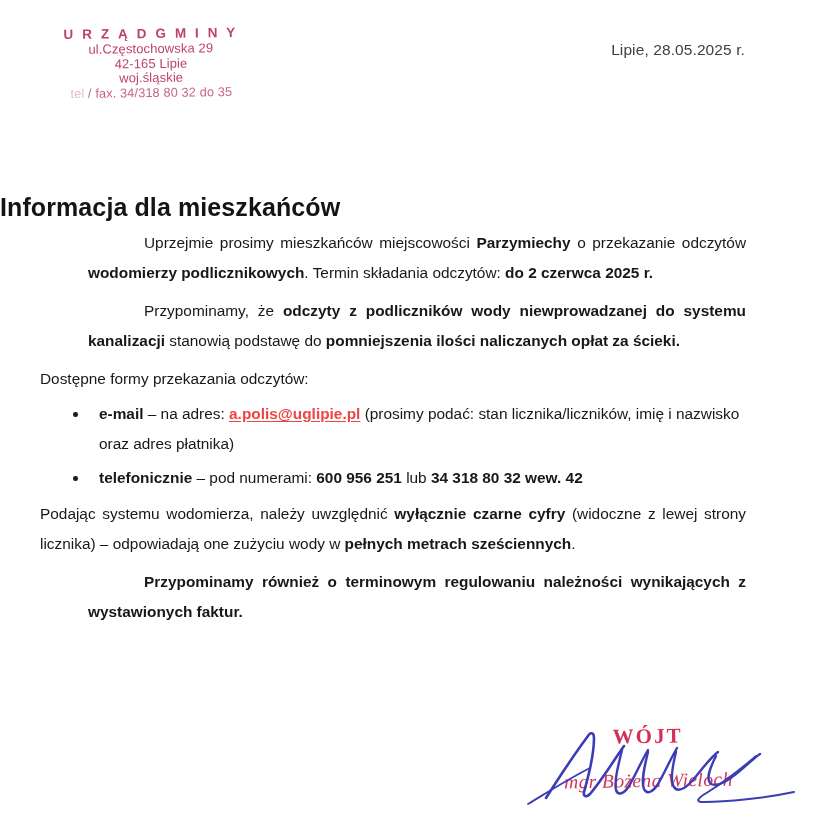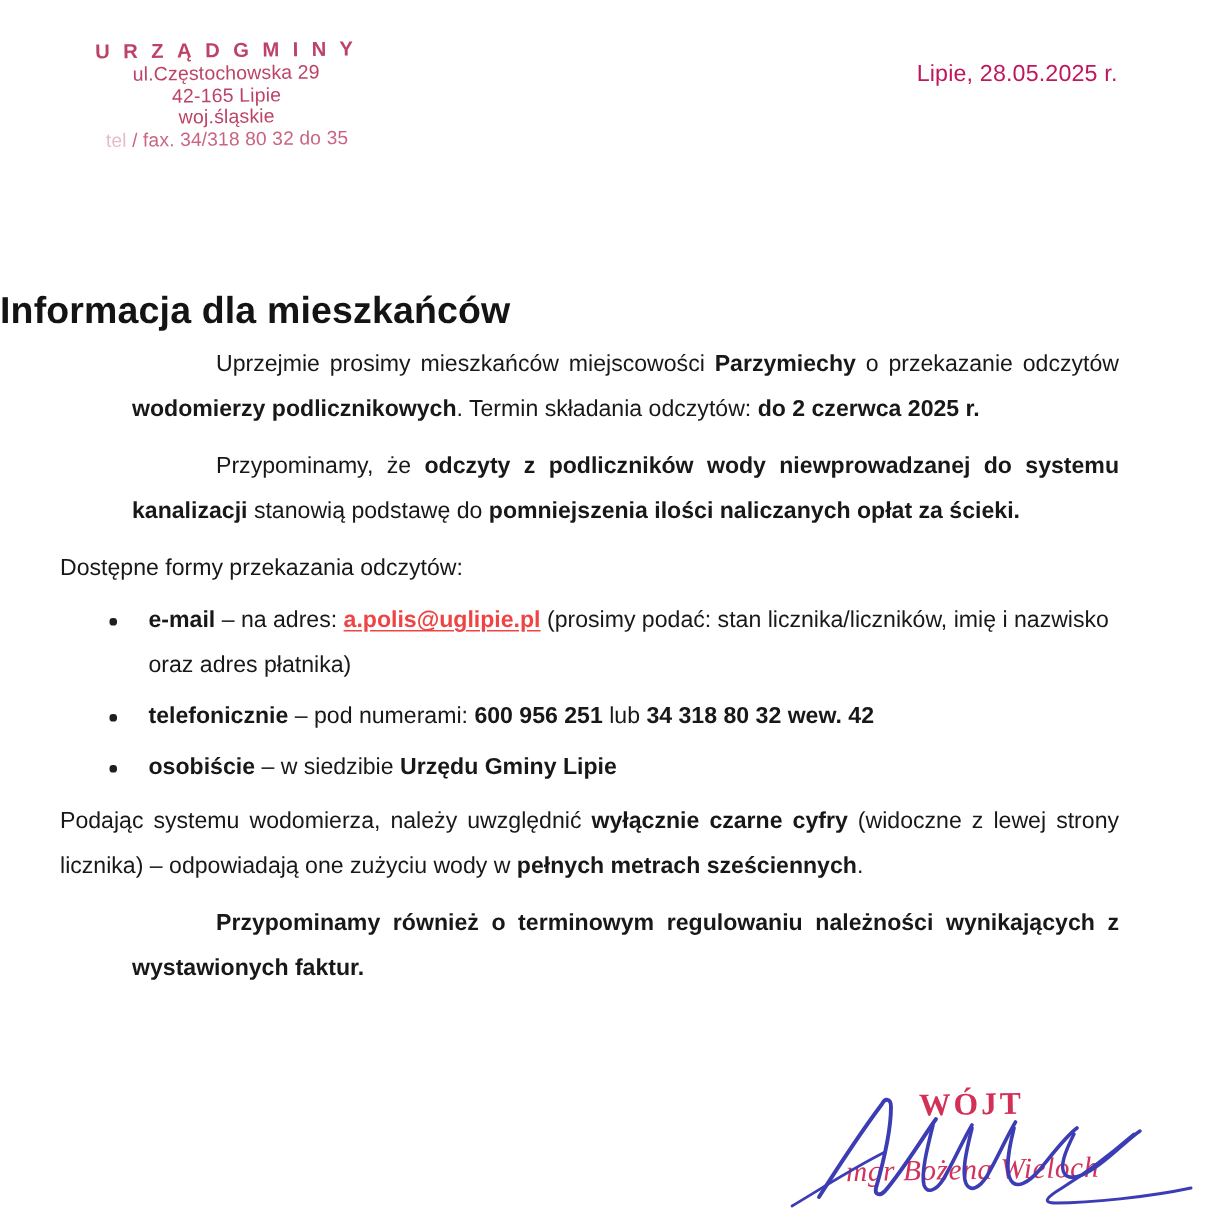--- a/index.html
+++ b/index.html
@@ -56,21 +56,21 @@
   .office-stamp .st-line.faded .dim {
     opacity: 0.45;
   }
 
   
   .doc-date {
     position: absolute;
     right: 71px;
     top: 41px;
     font-size: 15.5px;
-    color: #be185d;
+    color: #404040;
     letter-spacing: 0.1px;
     white-space: nowrap;
   }
 
   
   .doc-title {
     position: absolute;
     left: 0;
     right: 0;
     top: 176px;
@@ -208,21 +208,20 @@
 
     <p class="para indent"><span>Przypominamy, że </span><b>odczyty z podliczników wody niewprowadzanej do systemu kanalizacji</b><span> stanowią podstawę do </span><b>pomniejszenia ilości naliczanych opłat za ścieki.</b></p>
 
     <p class="para tight">Dostępne formy przekazania odczytów:</p>
 
     <ul class="forms">
       <li><b>e-mail</b><span> – na adres: </span><a class="mail-link" href="#">a.polis@uglipie.pl</a><span> (prosimy podać: stan licznika/liczników, imię i nazwisko oraz adres płatnika)</span></li>
 
       <li><b>telefonicznie</b><span> – pod numerami: </span><b>600 956 251</b><span> lub </span><b>34 318 80 32 wew. 42</b></li>
 
-      <li><b>osobiście</b><span> – w siedzibie </span><b>Urzędu Gminy Lipie</b></li>
     </ul>
 
 
     <p class="para"><span>Podając systemu wodomierza, należy uwzględnić </span><b>wyłącznie czarne cyfry</b><span> (widoczne z lewej strony licznika) – odpowiadają one zużyciu wody w </span><b>pełnych metrach sześciennych</b><span>.</span></p>
 
     <p class="para indent all-bold">Przypominamy również o terminowym regulowaniu należności wynikających z wystawionych faktur.</p>
   </div>
 
   <div class="signature-area">
     <div class="sig-stamp">

